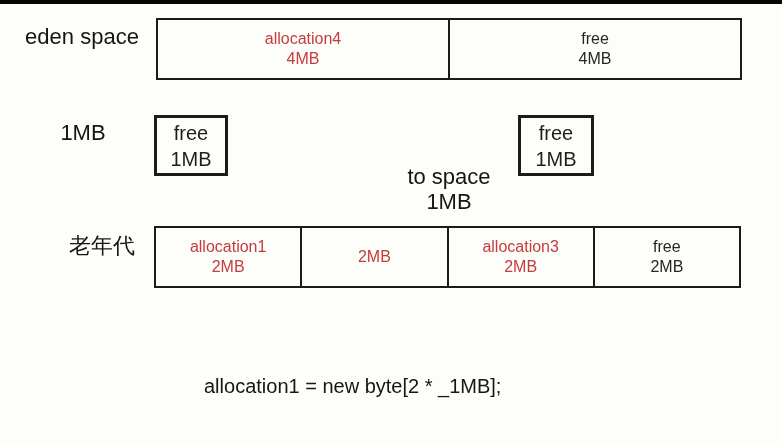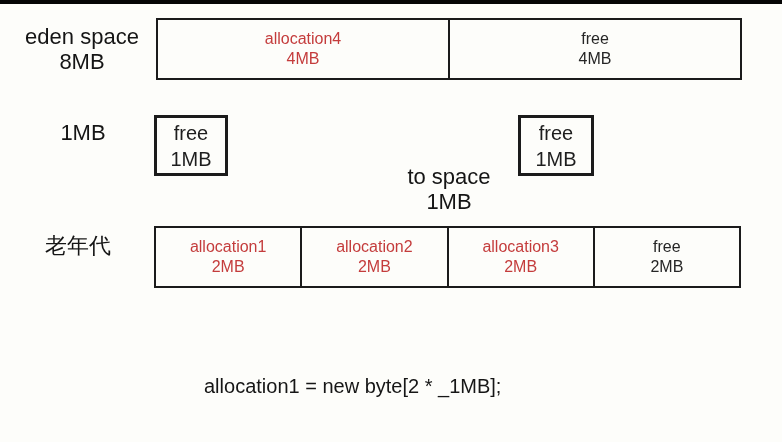--- a/index.html
+++ b/index.html
@@ -71,21 +71,21 @@
   }
   
   .eden-label { left: 8px;  top: 24px;  width: 148px; }
   .eden-box   { left: 156px; top: 18px; width: 586px; height: 62px; }
   
   .from-label { left: 13px;  top: 120px; width: 140px; }
   .from-box   { left: 154px; top: 115px; width: 74px;  height: 61px; }
   .to-label   { left: 379px; top: 120px; width: 140px; margin-top: 44px; }
   .to-box     { left: 518px; top: 115px; width: 76px;  height: 61px; }
   
-  .old-label  { left: 8px;  top: 233px; width: 140px; }
+  .old-label  { left: 32px;  top: 233px; width: 140px; }
   .old-box    { left: 154px; top: 226px; width: 587px; height: 62px; justify-content: center; }
   
   .code-block {
     position: absolute;
     left: 204px;
     top: 321px;
     font-size: 20px;
     line-height: 26px;
     color: #161616;
     white-space: pre;
@@ -93,21 +93,20 @@
 </style>
 </head>
 <body>
 
 <div class="stage">
 
   <div class="top-bar"></div>
 
   <div class="row-label eden-label">
     <div>eden space</div>
-    <div>8MB</div>
   </div>
   <div class="mem-box eden-box">
     <div class="mem-cell allocated">
       <div>allocation4</div>
       <div>4MB</div>
     </div>
     <div class="mem-cell free">
       <div>free</div>
       <div>4MB</div>
     </div>
@@ -132,21 +131,20 @@
 
   <div class="row-label old-label">
     <div>老年代</div>
   </div>
   <div class="mem-box old-box">
     <div class="mem-cell allocated">
       <div>allocation1</div>
       <div>2MB</div>
     </div>
     <div class="mem-cell allocated">
-      <div>allocation2</div>
       <div>2MB</div>
     </div>
     <div class="mem-cell allocated">
       <div>allocation3</div>
       <div>2MB</div>
     </div>
     <div class="mem-cell free">
       <div>free</div>
       <div>2MB</div>
     </div>

